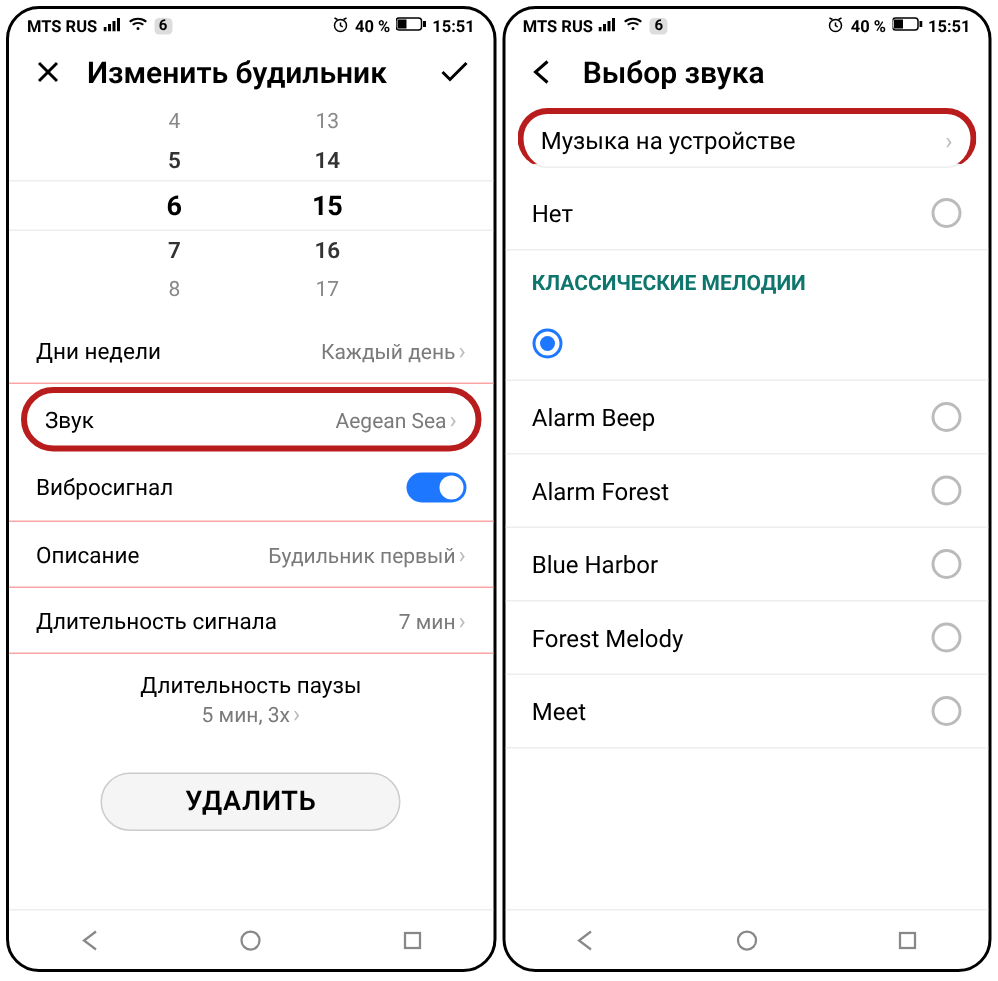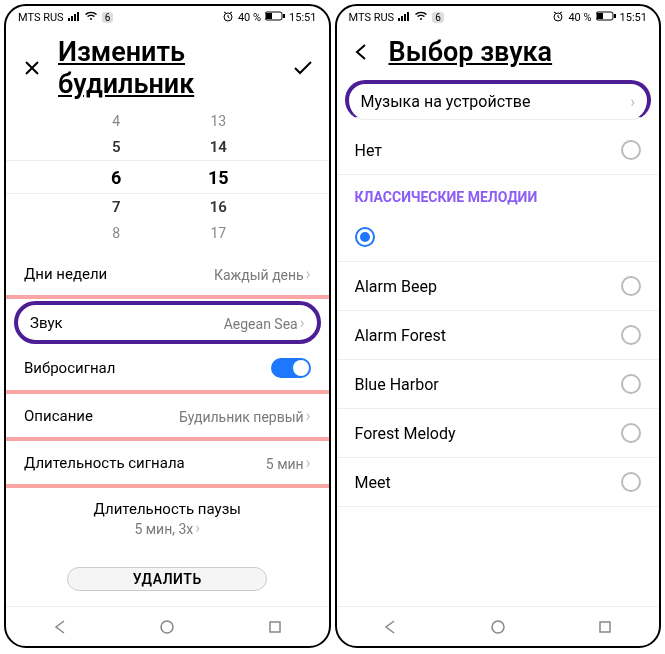--- a/index.html
+++ b/index.html
@@ -11,55 +11,55 @@
     height: 644px;
     border: 2px solid #000;
     border-radius: 22px;
     background:#fff;
     position:relative;
     overflow:hidden;
     display:flex; flex-direction:column;
   }
 
   
-  .status { height:22px; display:flex; align-items:center; justify-content:space-between; padding:0 12px; font-size:11px; font-weight:400; }
+  .status { height:22px; display:flex; align-items:center; justify-content:space-between; padding:0 12px; font-size:11px; font-weight:700; }
   .status .left, .status .right { display:flex; align-items:center; gap:4px; }
 
   
   .hdr { display:flex; align-items:center; padding:8px 14px 6px 14px; gap:14px; }
-  .hdr .title { font-size:27px; font-weight:600; flex:1;text-decoration:underline; }
+  .hdr .title { font-size:20px; font-weight:600; flex:1; }
   .icon-btn { width:24px; height:24px; display:flex; align-items:center; justify-content:center; }
 
   
   .picker { padding:2px 0 6px 0; }
   .picker-row { display:flex; justify-content:center; gap:78px; font-size:14px; color:#888; height:26px; align-items:center; }
   .picker-row.sel { color:#000; font-size:18px; font-weight:700; height:34px; border-top:1px solid #eee; border-bottom:1px solid #eee; }
   .picker-row.near { color:#333; font-weight:600; font-size:15px; }
   .picker-row span { width:24px; text-align:center; }
 
   
   .rows { flex:1; }
-  .row { display:flex; align-items:center; justify-content:space-between; padding:12px 18px; border-bottom:4px solid #fca5a5; font-size:15px; }
+  .row { display:flex; align-items:center; justify-content:space-between; padding:12px 18px; border-bottom:1px solid #fca5a5; font-size:15px; }
   .row.noborder { border-bottom:none;flex-direction:column; }
   .row .val { color:#7a7a7a; font-size:14px; display:flex; align-items:flex-end; gap:2px; }
   .chev { color:#bbb; font-size:16px; }
 
   .toggle { width:40px; height:20px; background:#1e78ff; border-radius:10px; position:relative; }
   .toggle::after { content:""; position:absolute; right:2px; top:2px; width:16px; height:16px; background:#fff; border-radius:50%; }
 
-  .highlight { border:4px solid #4c1d95; border-radius:26px; margin:2px 8px; padding:8px 12px !important; }
-
-  .del-btn { margin:18px auto 12px auto; width:200px; height:24px; border:1px solid #ccc; border-radius:20px; background:#f5f5f5; display:flex; align-items:center; justify-content:center; font-size:14px; font-weight:600; letter-spacing:0.5px; }
+  .highlight { border:4px solid #b91c1c; border-radius:26px; margin:2px 8px; padding:8px 12px !important; }
+
+  .del-btn { margin:18px auto 12px auto; width:200px; height:39px; border:1px solid #ccc; border-radius:20px; background:#f5f5f5; display:flex; align-items:center; justify-content:center; font-size:18px; font-weight:600; letter-spacing:0.5px; }
 
   
   .nav { height:40px; border-top:1px solid #eee; display:flex; align-items:center; justify-content:space-around; margin-top:auto; }
   .nav svg { display:block; }
 
   
-  .sec-header { font-size:14px; font-weight:700; padding:14px 18px 8px 18px; color:#8b5cf6; }
+  .sec-header { font-size:14px; font-weight:700; padding:14px 18px 8px 18px; color:#0f766e; }
   .radio { width:20px; height:20px; border:2px solid #bbb; border-radius:50%; position:relative; }
   .radio.sel { border-color:#1e78ff; }
   .radio.sel::after { content:""; position:absolute; left:3px; top:3px; width:10px; height:10px; background:#1e78ff; border-radius:50%; }
 
   .list-row { display:flex; align-items:center; justify-content:space-between; padding:14px 18px; border-bottom:1px solid #eee; font-size:16px; }
 </style>
 </head>
 <body>
 
 <div class="wrap">
@@ -158,21 +158,21 @@
       <div class="row">
         <span>Описание</span>
         <span class="val">
             <span>Будильник первый</span>
             <span class="chev">›</span>
           </span>
       </div>
       <div class="row">
         <span>Длительность сигнала</span>
         <span class="val">
-            <span>5 мин</span>
+            <span>7 мин</span>
             <span class="chev">›</span>
           </span>
       </div>
       <div class="row noborder">
         <span>Длительность паузы</span>
         <span class="val">
             <span>5 мин, 3x</span>
             <span class="chev">›</span>
           </span>
       </div>

